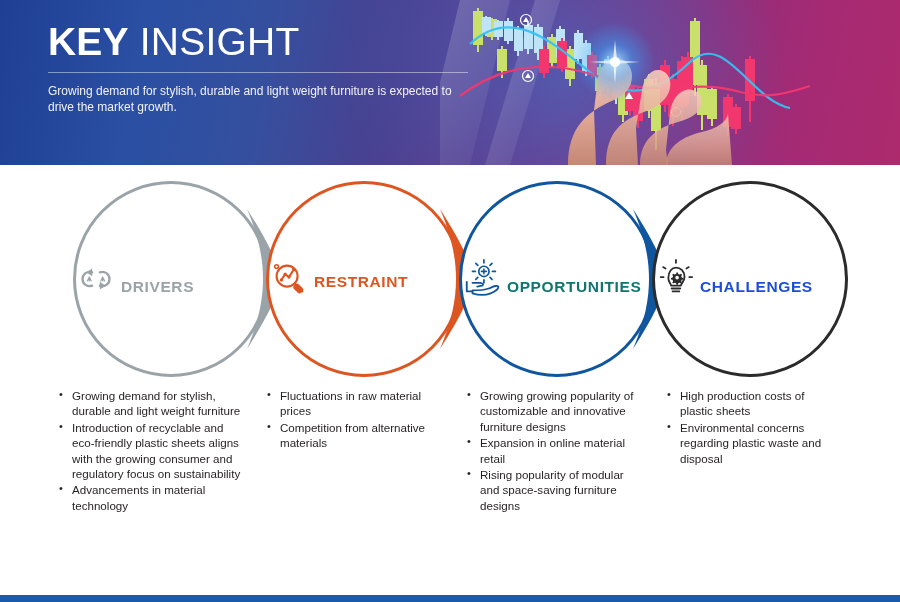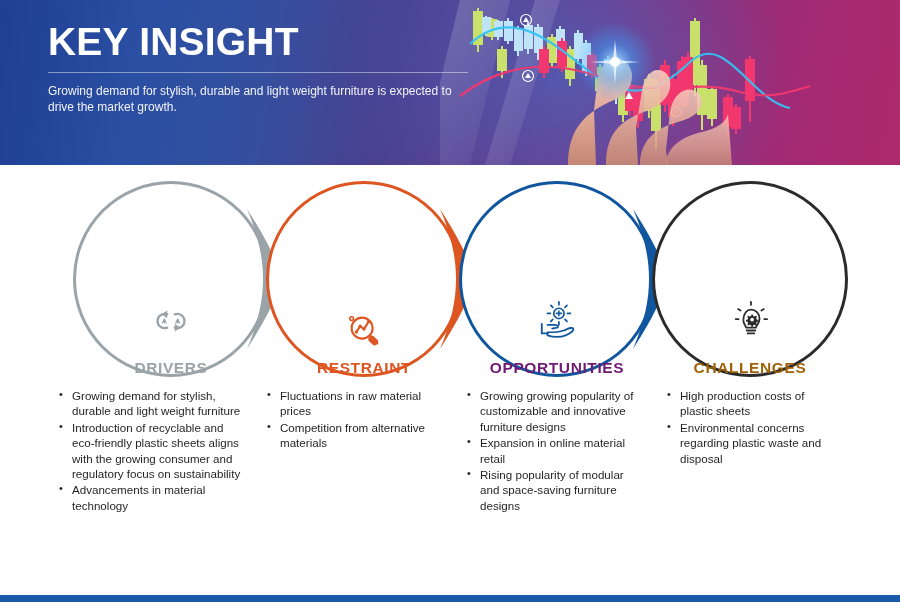--- a/index.html
+++ b/index.html
@@ -23,38 +23,38 @@
         #354f9e 30%,
         #4b3f8f 44%,
         #6a3484 58%,
         #8a2e7c 74%,
         #a42a74 88%,
         #ad2a6d 100%);
   }
   .hdr-text { position:absolute; left:48px; top:22px; width:430px; }
   .hdr-title { font-size:39px; letter-spacing:0.2px; line-height:1.05; color:#ffffff; white-space:nowrap; }
   .hdr-title .b { font-weight:700; }
-  .hdr-title .l { font-weight:700; }
+  .hdr-title .l { font-weight:400; }
   .hdr-rule { margin-top:9px; width:420px; height:1px; background:rgba(255,255,255,0.45); }
   .hdr-sub { margin-top:11px; font-size:12px; line-height:1.33; color:#f2f2f7; font-weight:400; }
 
   
   #hero { position:absolute; right:0; top:0; width:460px; height:165px; overflow:hidden; }
   #hero svg { display:block; }
 
   
   #circles { position:absolute; left:0; top:165px; width:900px; height:225px; }
   .circle-wrap { position:absolute; top:16px; width:196px; height:196px; }
   .circ {
     position:absolute; inset:0; border-radius:50%;
     border:3px solid #9aa3a8; background:#fff;
   }
   .circ-inner {
-    position:absolute; inset:0; display:flex; flex-direction:column;
-    align-items:center; justify-content:flex-end; gap:2px;
+    position:absolute; inset:0; display:flex; flex-direction:row;
+    align-items:center; justify-content:flex-start; gap:2px;
   }
   .circ-icon { width:46px; height:40px; display:block; }
   .circ-label {
     font-size:15.5px; font-weight:700; letter-spacing:0.6px;
     margin-top:16px; white-space:nowrap;
   }
   .chev { position:absolute; top:16px; width:46px; height:196px; pointer-events:none; }
 
   
   #cols { position:absolute; left:0; top:388px; width:772px; height:200px; }
@@ -276,21 +276,21 @@
                      M19.6,6.6 L17.5,4.5 M32.4,19.4 L34.5,21.5
                      M32.4,6.6 L34.5,4.5 M19.6,19.4 L17.5,21.5"></path>
             <path d="M26,10.4 L26,15.6 M23.4,13 L28.6,13" stroke-width="1.6"></path>
           </g>
           <g stroke="#10569e" stroke-width="1.9" fill="none" stroke-linecap="round" stroke-linejoin="round">
             <path d="M8,24 L8,34 L14,34"></path>
             <path d="M14,25 L22,25 C25,25 26,27 24,28 L19,29"></path>
             <path d="M14,33 C20,33 26,33 31,31 C36,29 40,27 41,29 C42,31 38,34 33,36 C28,38 20,38 14,36 Z"></path>
           </g>
         </svg>
-        <div class="circ-label" style="color:#701a75;">OPPORTUNITIES</div>
+        <div class="circ-label" style="color:#0f766e;">OPPORTUNITIES</div>
       </div>
     </div>
     <svg class="chev" style="left:631px;" viewBox="0 0 46 196">
       <path d="M2,28 C24,62 32,82 38,98 C32,114 24,134 2,168 C14,140 18,118 18,98 C18,78 14,56 2,28 Z" fill="#10569e"></path>
     </svg>
 
     <div class="circle-wrap" style="left:652px;">
       <div class="circ" style="border-color:#2b2b2b;"></div>
       <div class="circ-inner">
         <svg class="circ-icon" viewBox="0 0 48 42">
@@ -300,21 +300,21 @@
             <path d="M25,4 L25,1 M14,10 L11.5,8.5 M36,10 L38.5,8.5 M12,19 L9,19 M39,19 L42,19"></path>
           </g>
           <g fill="#2b2b2b">
             <path d="M25.5,14.2 l1.5,0 .4,1.6 1.5,.6 1.4,-.9 1.1,1.1 -.9,1.4 .6,1.5 1.6,.4 0,1.5 -1.6,.4
                      -.6,1.5 .9,1.4 -1.1,1.1 -1.4,-.9 -1.5,.6 -.4,1.6 -1.5,0 -.4,-1.6 -1.5,-.6 -1.4,.9
                      -1.1,-1.1 .9,-1.4 -.6,-1.5 -1.6,-.4 0,-1.5 1.6,-.4 .6,-1.5 -.9,-1.4 1.1,-1.1 1.4,.9
                      1.5,-.6 Z"></path>
           </g>
           <circle cx="26.2" cy="19.6" r="1.9" fill="#ffffff"></circle>
         </svg>
-        <div class="circ-label" style="color:#a16207;">CHALLENGES</div>
+        <div class="circ-label" style="color:#1d4ed8;">CHALLENGES</div>
       </div>
     </div>
   </div>
 
   <div id="cols">
     <div class="col" style="left:56px; width:186px;">
       <ul>
         <li>Growing demand for stylish, durable and light weight furniture</li>
         <li>Introduction of recyclable and eco-friendly plastic sheets aligns with the growing consumer and regulatory focus on sustainability</li>
         <li>Advancements in material technology</li>

